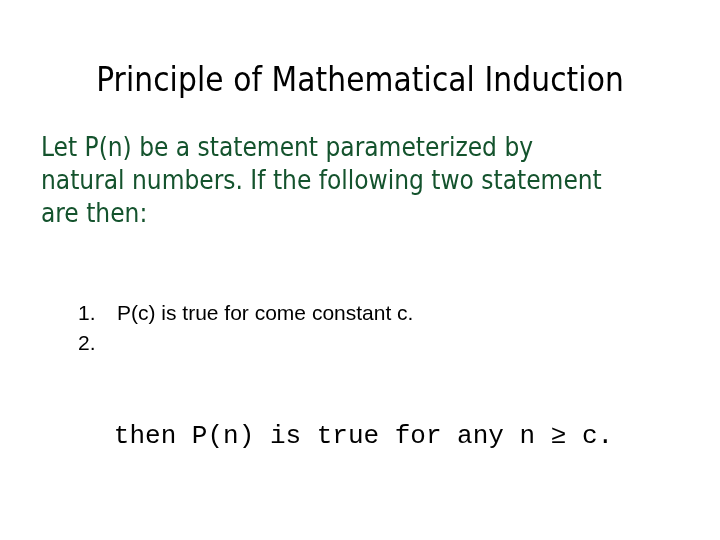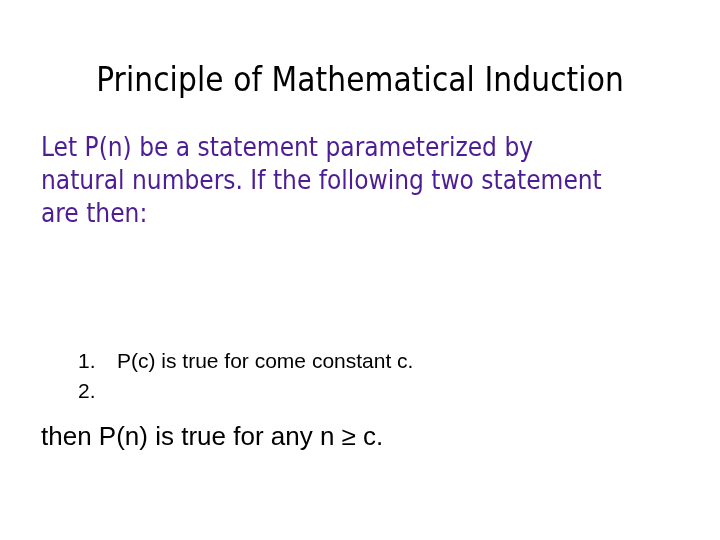--- a/index.html
+++ b/index.html
@@ -47,21 +47,21 @@
     top: 131px;
     width: 645px;
   }
 
   .body-line {
     font-family: "DejaVu Sans Condensed", "Liberation Sans Narrow", "Liberation Sans", sans-serif;
     font-stretch: condensed;
     font-size: 26px;
     line-height: 33px;
     font-weight: 400;
-    color: #4c1d95;
+    color: #14532d;
     white-space: nowrap;
   }
 
   
   .num-list {
     position: absolute;
     left: 78px;
     top: 298px;
     width: 600px;
   }
@@ -78,35 +78,35 @@
   }
 
   .num-marker {
     width: 39px;
     flex: 0 0 39px;
     text-align: left;
   }
 
   .num-text {
     flex: 0 1 auto;
-    margin-top: 48px;
   }
 
   
   .conclusion {
     position: absolute;
     left: 41px;
     top: 419px;
     width: 645px;
-    font-family: Liberation Sans, sans-serif;
+    font-family: Liberation Mono, monospace;
     font-size: 26px;
     line-height: 34px;
     font-weight: 400;
     color: #000000;
     white-space: nowrap;
+    text-align: center;
   }
 </style>
 </head>
 <body>
 
 <div class="slide">
 
   <h1 class="slide-title">Principle of Mathematical Induction</h1>
 
   <div class="body-block">

